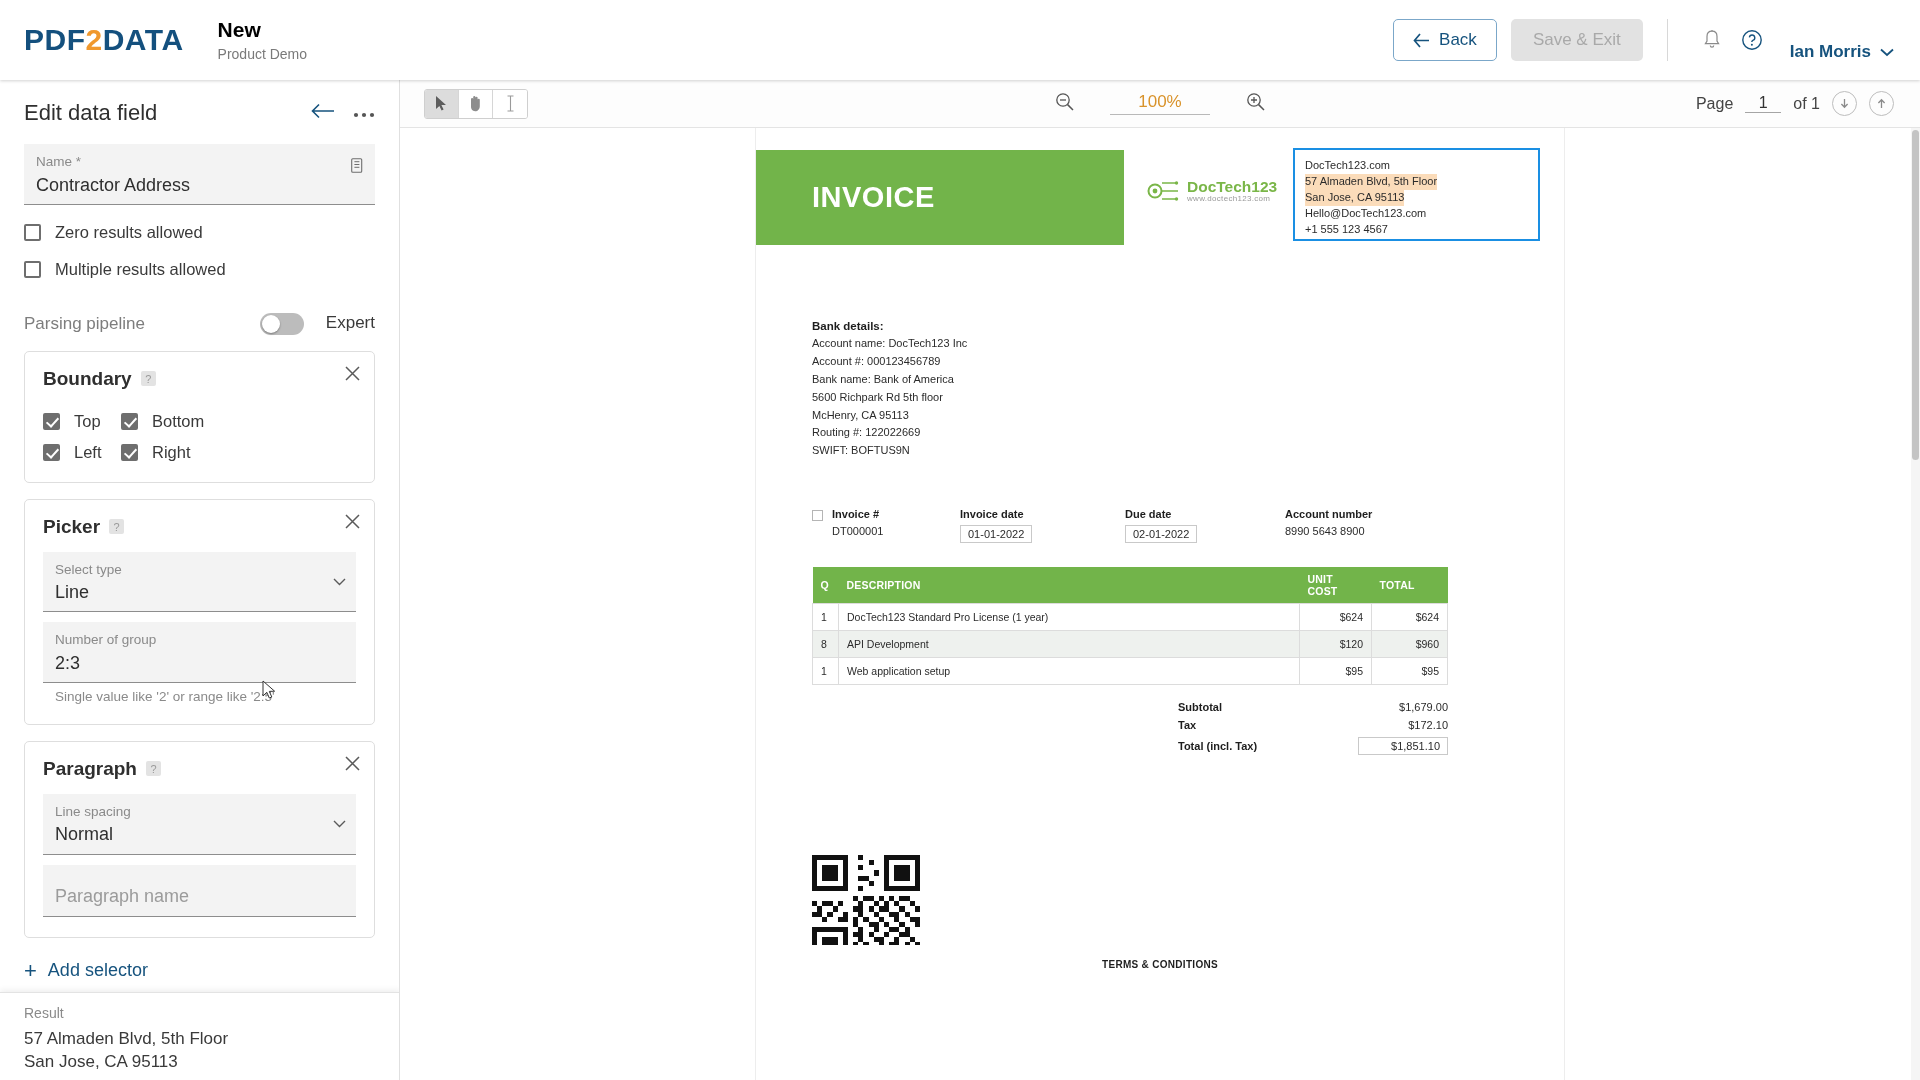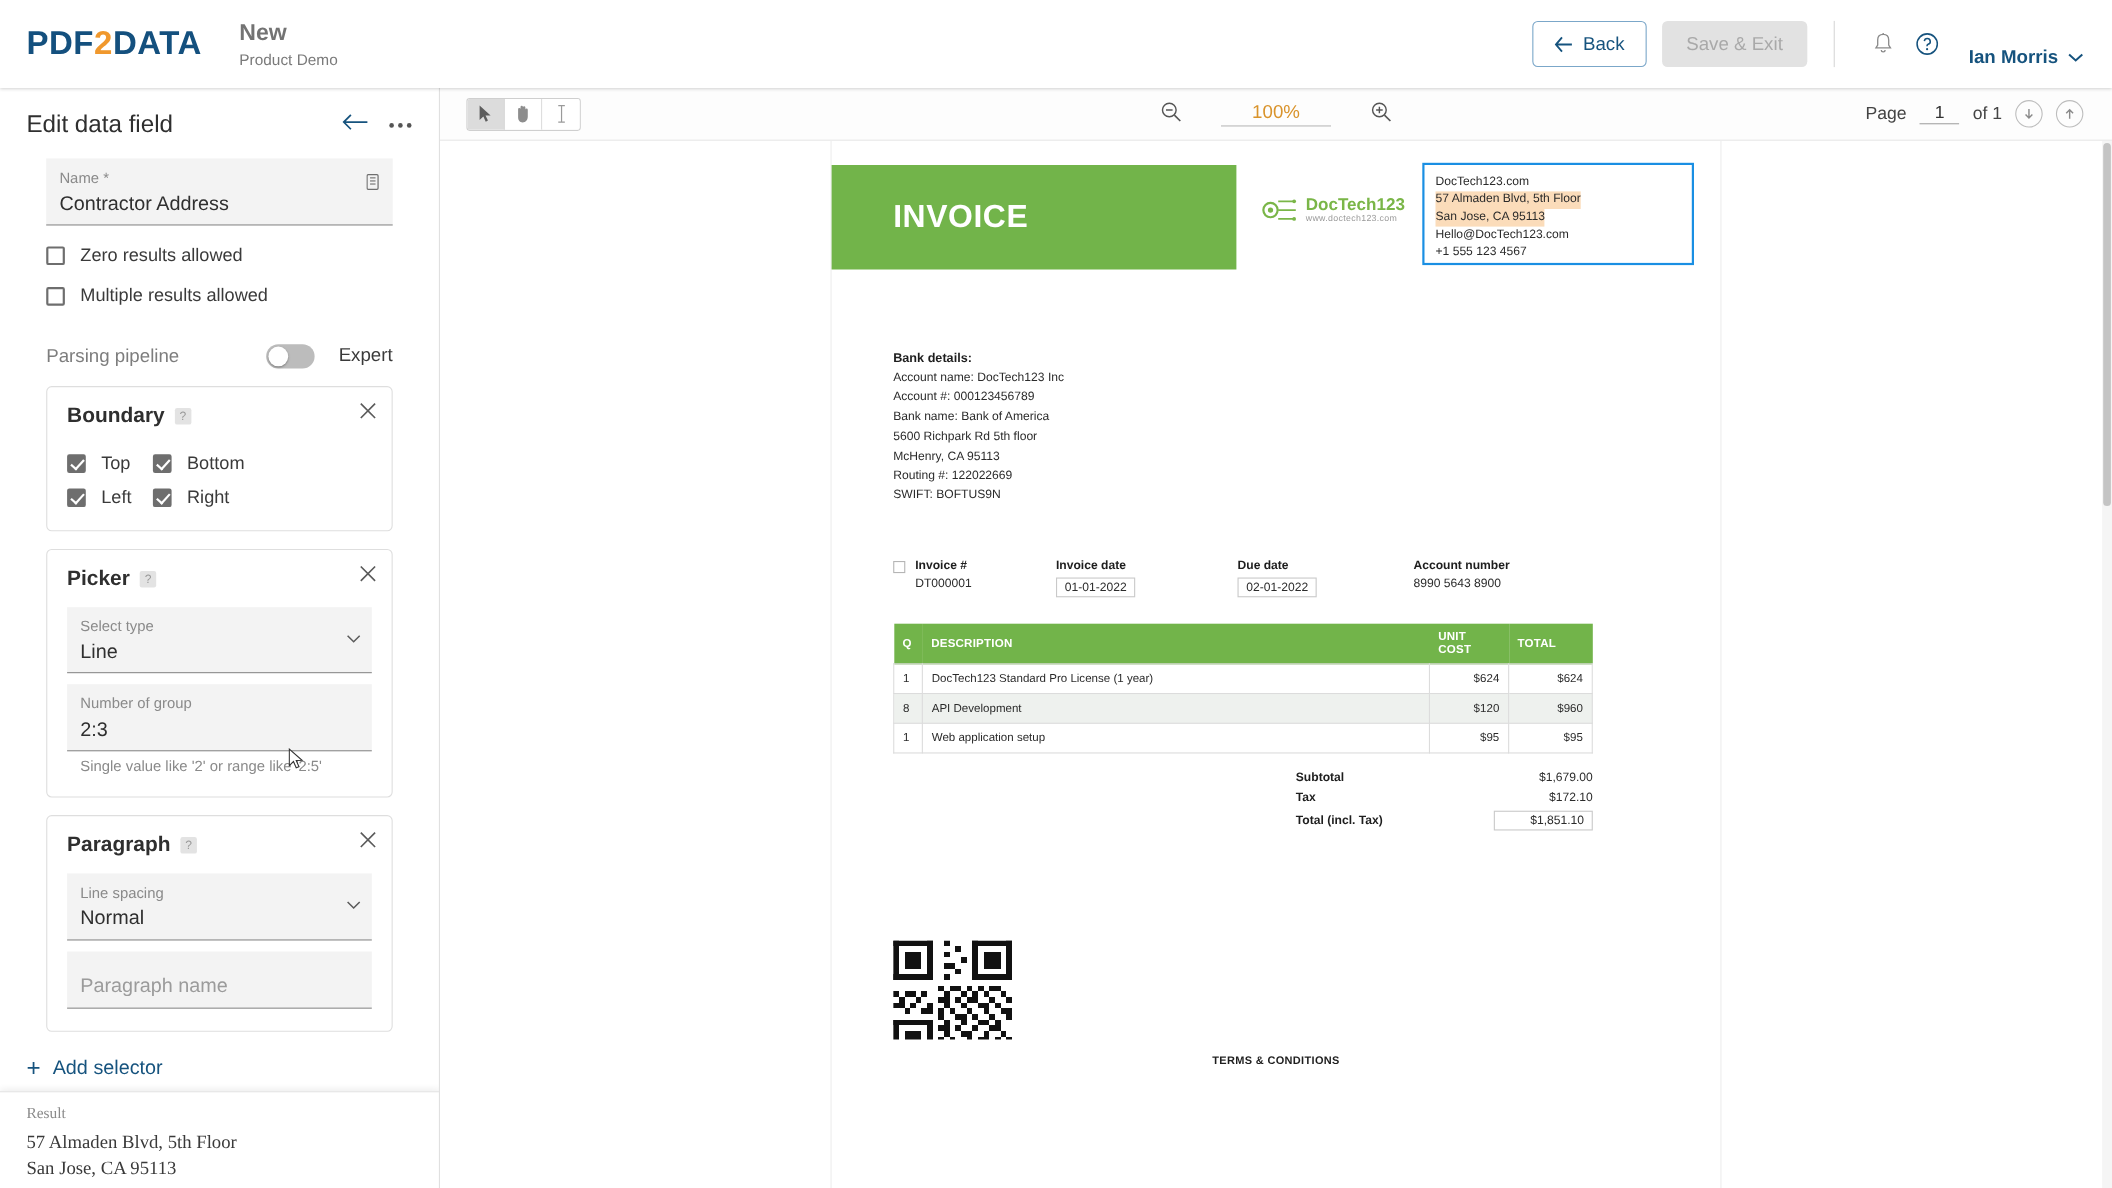--- a/index.html
+++ b/index.html
@@ -17,21 +17,21 @@
     position: absolute; top: 0; left: 0; width: 1920px; height: 80px;
     background: #fff; display: flex; align-items: center;
     box-shadow: 0 1px 3px rgba(0,0,0,0.18);
     z-index: 30;
   }
   .logo { margin-left: 24px; font-size: 30px; font-weight: bold; letter-spacing: .5px; }
   .logo .c1 { color: #14507e; }
   .logo .c2 { color: #f0982d; }
   .logo .c3 { color: #14507e; }
   .doc-title-wrap { margin-left: 34px; }
-  .doc-title { font-size: 21px; color: #737373; font-weight: 600; line-height: 1.15; }
+  .doc-title { font-size: 21px; color: #000000; font-weight: 600; line-height: 1.15; }
   .doc-sub { font-size: 14px; color: #7a7a7a; margin-top: 3px; }
   .topbar-right { margin-left: auto; display: flex; align-items: center; padding-right: 26px; }
   .btn-back {
     display: flex; align-items: center; gap: 9px;
     height: 42px; padding: 0 19px; border: 1px solid #7ba7c9; border-radius: 5px;
     background: #fff; color: #16537e; font-size: 17px; cursor: pointer;
   }
   .btn-save {
     height: 42px; padding: 0 22px; margin-left: 14px;
     border: none; border-radius: 5px; background: #e2e2e2; color: #a9a9a9;
@@ -42,21 +42,21 @@
   .user-name { color: #16537e; font-size: 17px; font-weight: 600; margin-left: 18px; cursor: pointer; display:flex; align-items:center; gap:9px;margin-top:24px;}
 
   
   .leftpanel {
     position: absolute; top: 80px; left: 0; width: 400px; height: 1000px;
     background: #fff; border-right: 1px solid #e0e0e0; overflow: hidden;
   }
   .lp-head { display: flex; align-items: center; padding: 20px 24px 8px 24px; }
   .lp-title { font-size: 22px; color: #2f2f2f; }
   .lp-head-icons { margin-left: auto; display: flex; align-items: center; gap: 18px; }
-  .lp-body { padding: 0 42px; }
+  .lp-body { padding: 0 24px; }
 
   .mat-field {
     background: #f3f3f3; border-bottom: 1px solid #8d8d8d;
     padding: 9px 12px 6px 12px; position: relative; margin-top: 10px;
   }
   .mat-label { font-size: 13.5px; color: #8a8a8a; line-height: 1.3; }
   .mat-value { font-size: 18px; color: #2f2f2f; line-height: 1.45; padding-top: 1px; }
   .mat-value.placeholder { color: #9b9b9b; }
   .mat-hint { font-size: 13.5px; color: #8a8a8a; padding: 6px 12px 0 12px; }
   .field-trail-icon { position: absolute; right: 10px; top: 14px; }
@@ -101,21 +101,21 @@
 
   .addsel {
     display: flex; align-items: center; gap: 11px; color: #16537e;
     font-size: 18px; padding: 22px 24px 0 24px; cursor: pointer;
   }
   .addsel .plus { font-size: 22px; line-height: 1; }
 
   .result-box {
     position: absolute; left: 0; bottom: 0; width: 400px; height: 88px;
     background: #fff; border-top: 1px solid #e3e3e3; border-right: 1px solid #e0e0e0;
-    box-shadow: 0 -2px 6px rgba(0,0,0,.07); padding: 12px 24px; font-family: Liberation Serif, serif;
+    box-shadow: 0 -2px 6px rgba(0,0,0,.07); padding: 12px 24px;
   }
   .result-label { font-size: 14px; color: #8a8a8a; }
   .result-val { font-size: 17px; color: #3a3a3a; line-height: 1.35; margin-top: 7px; white-space: pre-line; }
 
   
   .viewer { position: absolute; top: 80px; left: 400px; width: 1520px; height: 1000px; background: #fff; }
   .viewer-toolbar {
     height: 48px; width: 100%; display: flex; align-items: center;
     border-bottom: 1px solid #e4e4e4; background: #fdfdfd; position: relative;
   }

